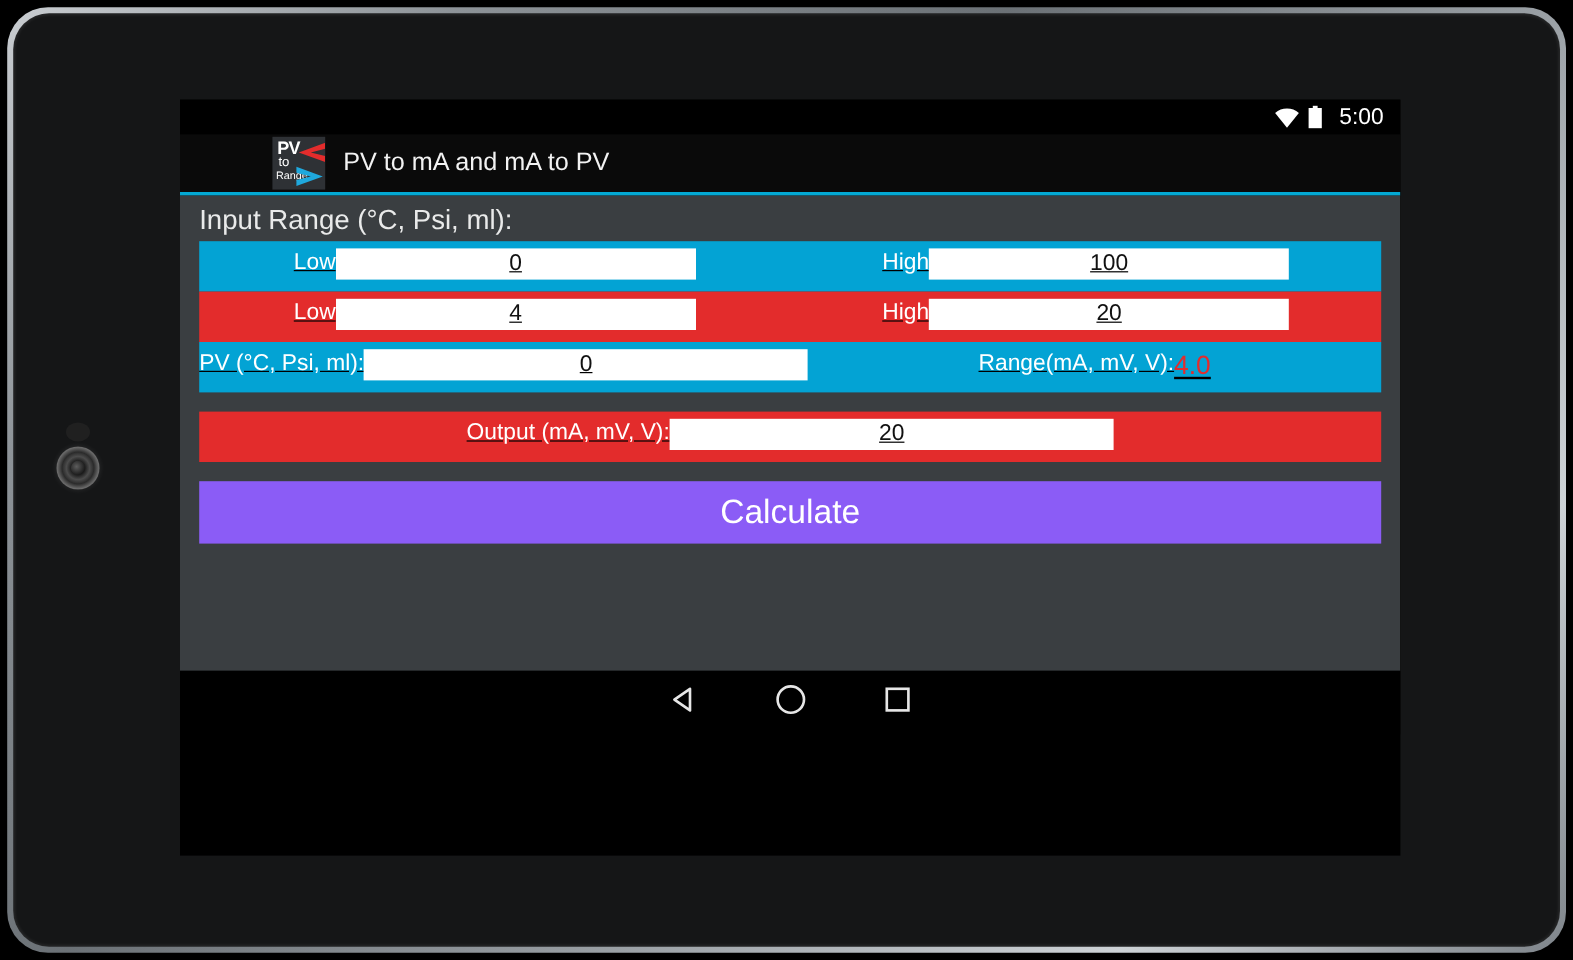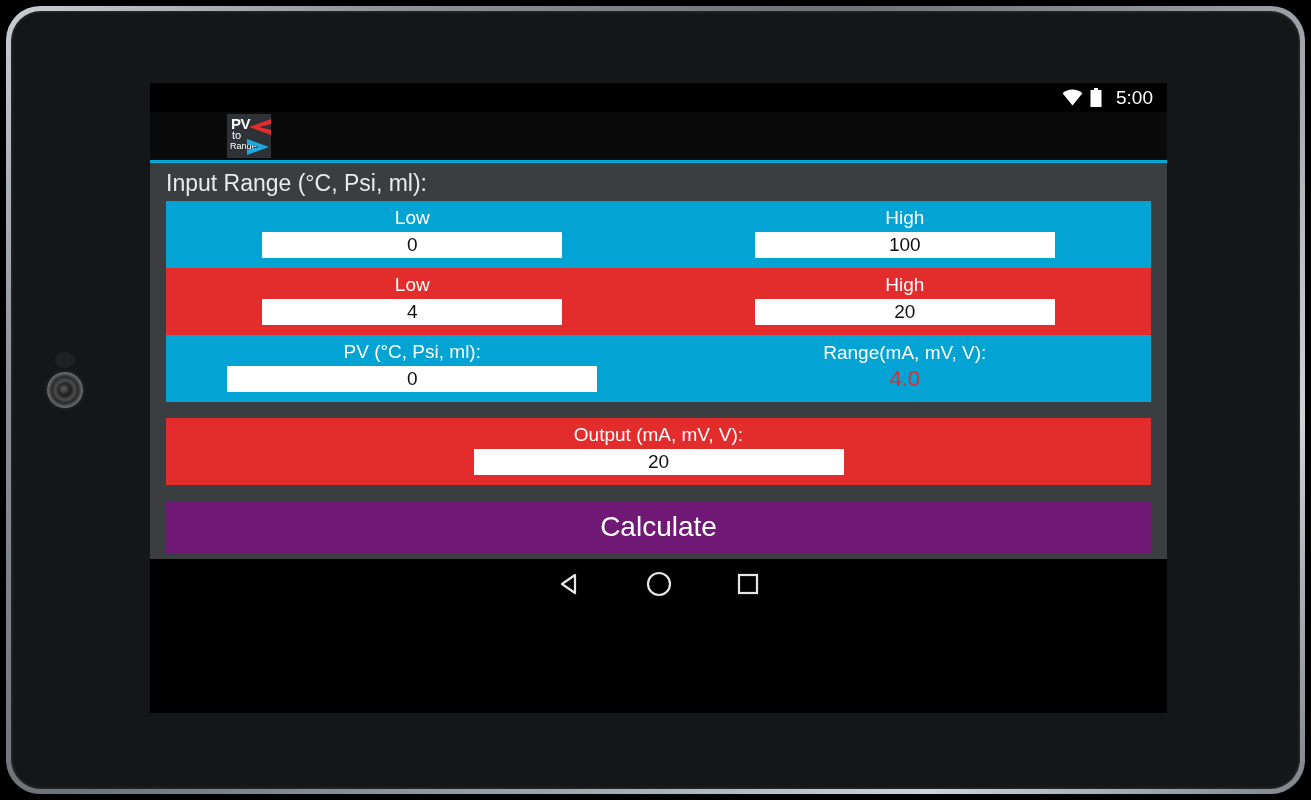--- a/index.html
+++ b/index.html
@@ -90,21 +90,21 @@
     height: 29px;
     background: #000000;
     display: flex;
     align-items: center;
     justify-content: flex-end;
     padding-right: 14px;
     box-sizing: border-box;
   }
   #status-bar .sb-icons {
     display: flex;
-    align-items: center;
+    align-items: flex-end;
     gap: 7px;
   }
   .wifi-ico { display: block; }
   .batt-ico { display: block; }
   #clock {
     color: #ffffff;
     font-size: 19px;
     line-height: 19px;
     letter-spacing: 0px;
     margin-left: 7px;
@@ -188,25 +188,26 @@
     display: flex;
     width: 100%;
     box-sizing: border-box;
   }
   .panel.blue  { background: #03a3d4; }
   .panel.red   { background: #e32c2c; }
 
   .panel-half {
     flex: 1 1 50%;
     display: flex;
-    flex-direction: column;
-    align-items: center;
+    flex-direction: row;
+    align-items: flex-end;
     justify-content: center;
     box-sizing: border-box;
     padding: 6px 0 10px 0;
+    text-decoration: underline;
   }
   .field-label {
     color: #ffffff;
     font-size: 19px;
     line-height: 21px;
     margin-bottom: 4px;
     white-space: nowrap;
   }
   .text-input {
     width: 300px;
@@ -228,21 +229,21 @@
     line-height: 24px;
   }
   .result-value.red  { color: #e32c2c; }
   .result-value.blue { color: #2f9fd4; }
   .gap-md { height: 16px; }
 
   #calculate-button {
     display: block;
     width: 100%;
     height: 52px;
-    background: #701a75;
+    background: #8b5cf6;
     border: none;
     color: #ffffff;
     font-family: "Liberation Sans", sans-serif;
     font-size: 28px;
     text-align: center;
     cursor: pointer;
     padding: 0;
   }
 
   
@@ -288,20 +289,21 @@
     <div id="action-bar">
       <div id="app-icon">
         <span class="ic-pv">PV</span>
         <span class="ic-to">to</span>
         <span class="ic-signal">Range</span>
         <svg width="26" height="38" viewBox="0 0 26 38">
           <path d="M26 1 L4 9 L26 17 L26 12 L14 9 L26 6 Z" fill="#e32c2c"></path>
           <path d="M2 21 L24 29 L2 37 L2 32 L14 29 L2 26 Z" fill="#1fa8dd"></path>
         </svg>
       </div>
+      <div id="app-title">PV to mA and mA to PV</div>
     </div>
     <div id="accent-rule"></div>
 
     <div id="content">
 
       <div class="section-label">Input Range (°C, Psi, ml):</div>
       <div class="panel blue">
         <div class="panel-half">
           <div class="field-label">Low</div>
           <input class="text-input" type="text" value="0" style="">

